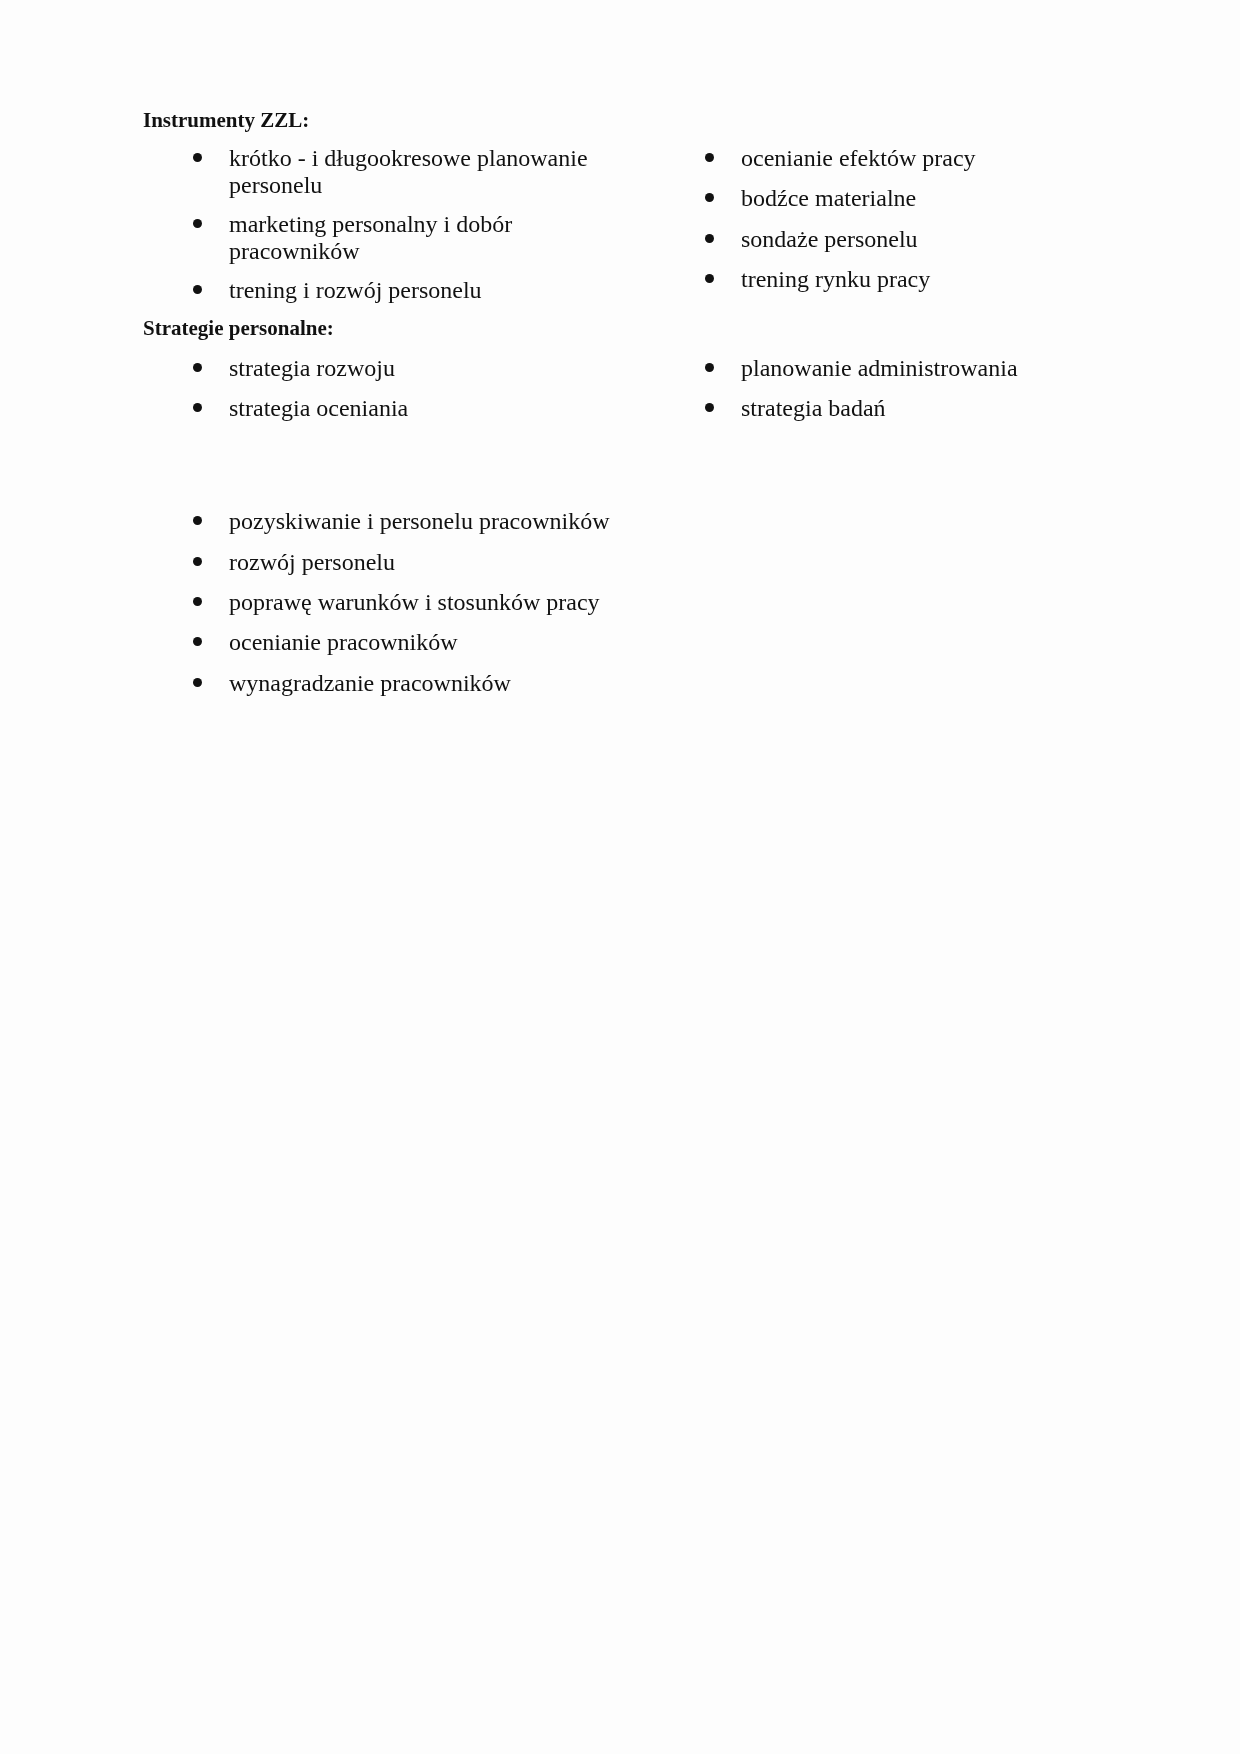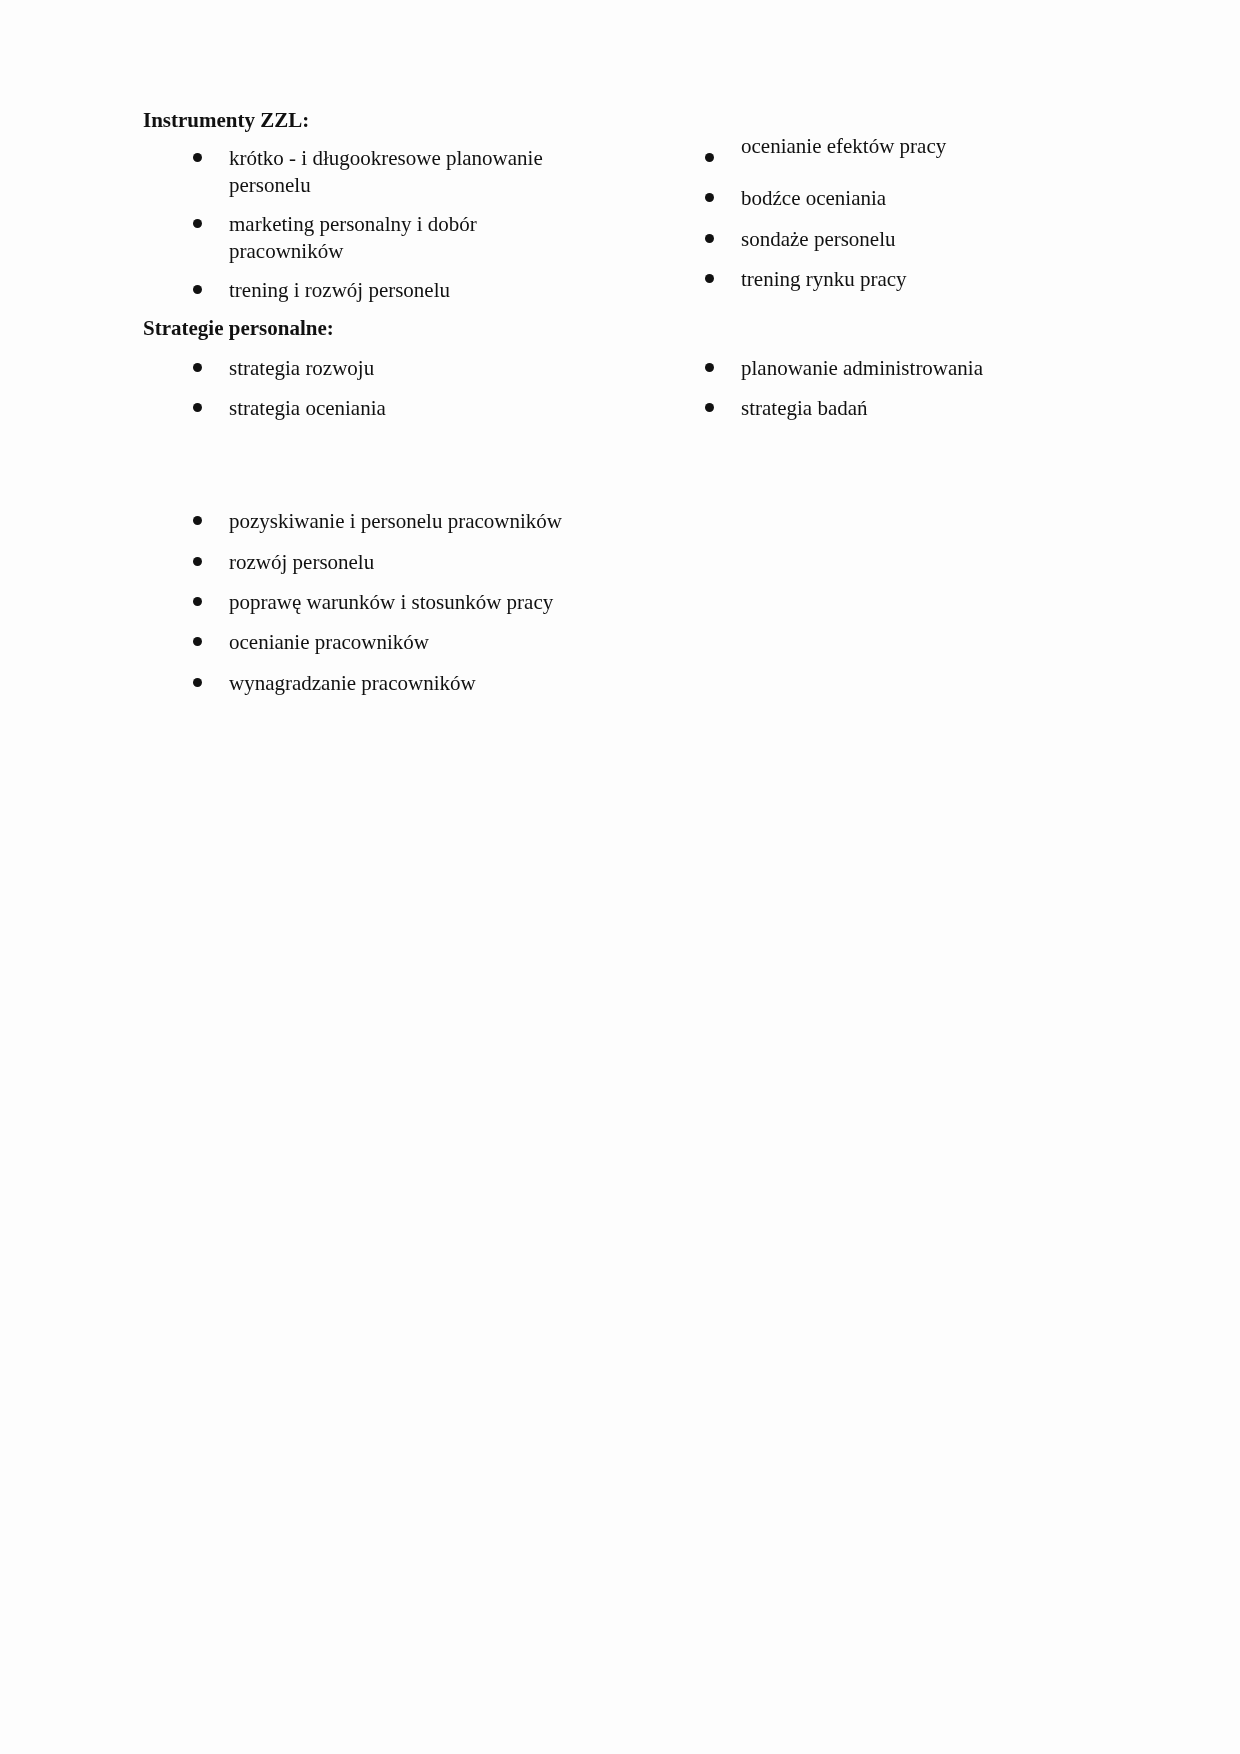--- a/index.html
+++ b/index.html
@@ -13,21 +13,21 @@
     position: absolute; left: 107px; font-size: 21px; line-height: 28px; white-space: nowrap;
   }
   .heading b { font-weight: bold; }
   .bullet {
     position: absolute; width: 9px; height: 9px; border-radius: 50%; background: #111;
   }
   .col-left .bullet { left: 157px; }
   .col-left .txt { position: absolute; left: 193px; }
   .col-right .bullet { left: 669px; }
   .col-right .txt { position: absolute; left: 705px; }
-  .txt { font-size: 21px; line-height: 28px; white-space: nowrap; }
+  .txt { font-size: 24px; line-height: 28px; white-space: nowrap; }
 </style>
 </head>
 <body>
 
 <div class="page">
 
   <div class="heading" style="top:106px;">
     <b>Instrumenty ZZL:</b><span></span>
   </div>
 
@@ -44,25 +44,25 @@
     </div>
     <div>
       <span class="bullet" style="top:285px;"></span>
       <span class="txt" style="top:276px;">trening i rozwój personelu</span>
     </div>
   </div>
 
   <div class="col-right">
     <div>
       <span class="bullet" style="top:153px;"></span>
-      <span class="txt" style="top:132px;">ocenianie efektów pracy</span>
+      <span class="txt" style="top:144px;">ocenianie efektów pracy</span>
     </div>
     <div>
       <span class="bullet" style="top:193px;"></span>
-      <span class="txt" style="top:184px;">bodźce oceniania</span>
+      <span class="txt" style="top:184px;">bodźce materialne</span>
     </div>
     <div>
       <span class="bullet" style="top:234px;"></span>
       <span class="txt" style="top:225px;">sondaże personelu</span>
     </div>
     <div>
       <span class="bullet" style="top:274px;"></span>
       <span class="txt" style="top:265px;">trening rynku pracy</span>
     </div>
   </div>

